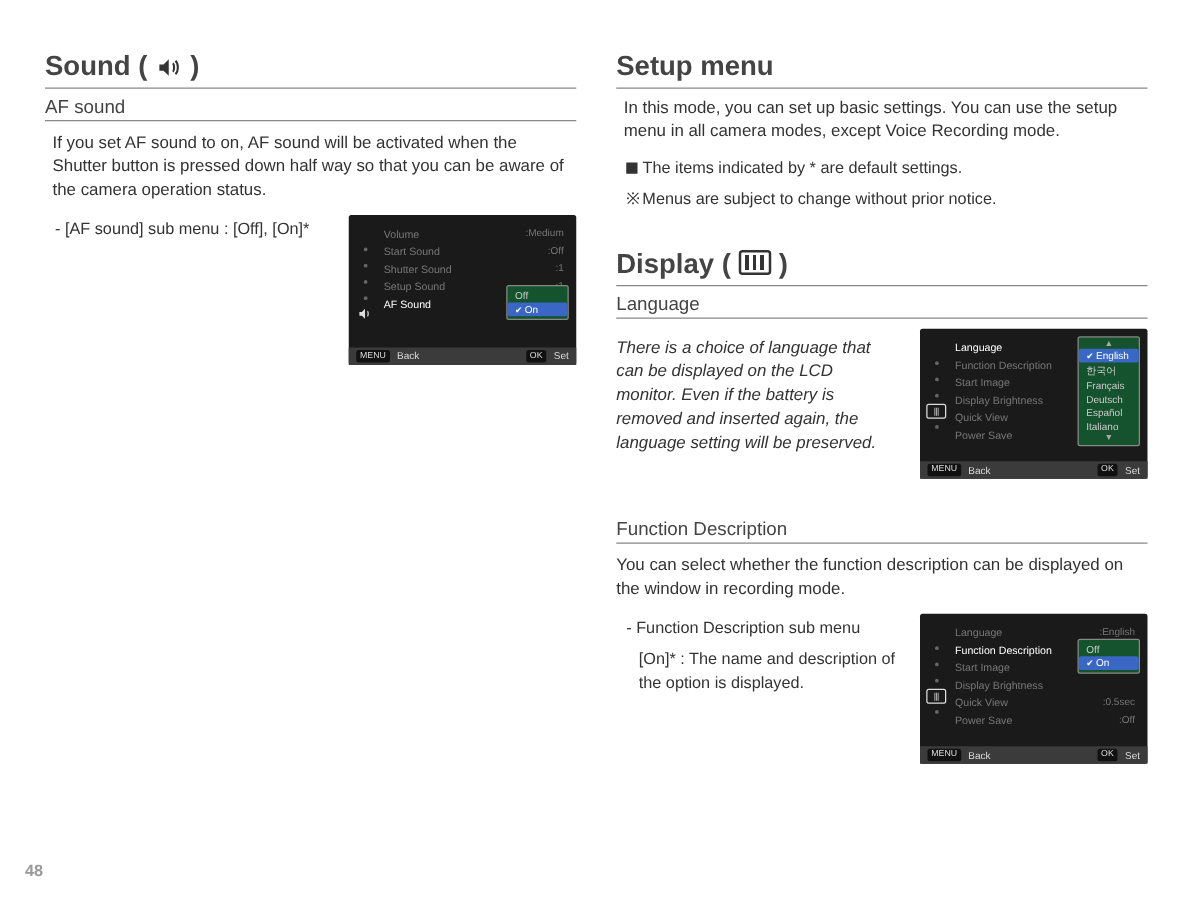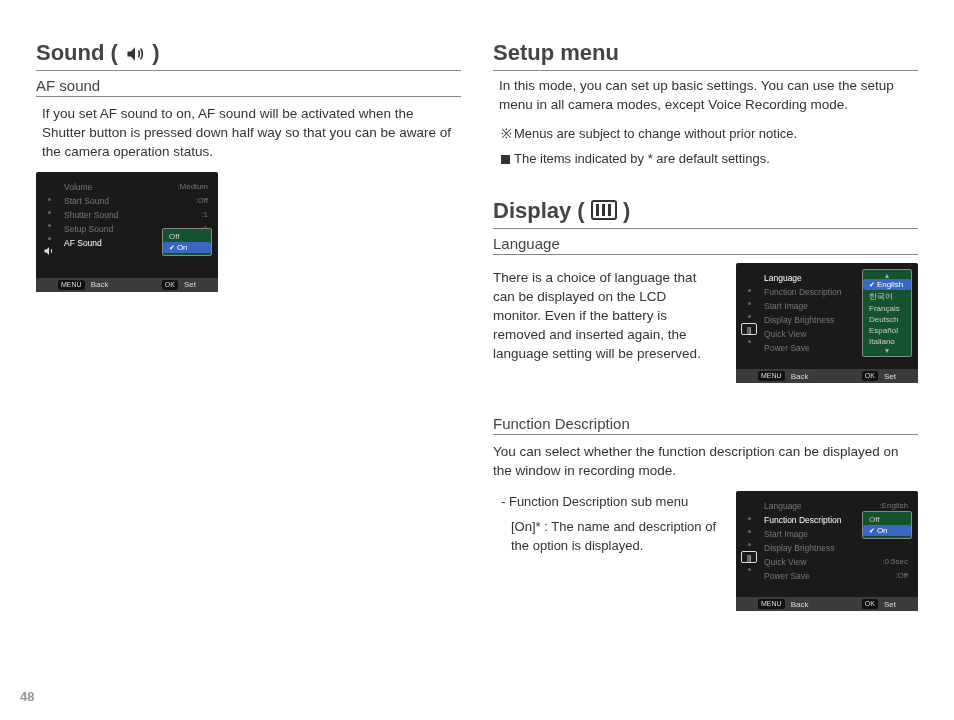--- a/index.html
+++ b/index.html
@@ -123,21 +123,21 @@
   }
   .lcd .footer {
     position:absolute;
     left:0; right:0; bottom:0;
     height:14px;
     background:#3b3b3b;
     display:flex;
     align-items:center;
     font-size:8px;
     color:#ddd;
-    padding:0 22px;
+    padding:0 6px;
     gap:6px;
   }
   .lcd .footer .btn {
     background:#111; border-radius:2px; padding:0 3px; font-size:7px; line-height:10px;
   }
   .lcd .footer .spacer { flex:1; }
   .speaker-icon {
     display:inline-block; width:22px; height:20px; vertical-align:-4px;
   }
   .display-icon {
@@ -172,20 +172,23 @@
             <path fill="none" stroke="#333" stroke-width="2" d="M16 8c1.5 1.5 1.5 6.5 0 8M18.5 5.5c3 3 3 10 0 13"></path>
           </svg>
       </span>
       <span> )</span>
     </h1>
 
     <div class="sub-head">AF sound</div>
     <p class="body">If you set AF sound to on, AF sound will be activated when the Shutter button is pressed down half way so that you can be aware of the camera operation status.</p>
 
     <div class="row">
+      <div class="text">
+        <p class="sub">- [AF sound] sub menu : [Off], [On]*</p>
+      </div>
 
       <div class="lcd">
         <div class="side">
           <span class="dot"></span>
             <span class="dot"></span>
             <span class="dot"></span>
             <span class="dot"></span>
           <span class="sound-ico">
             <svg viewBox="0 0 24 24" width="12" height="12">
                 <path fill="#ddd" d="M3 9v6h4l5 5V4L7 9H3z"></path>
@@ -225,33 +228,33 @@
           <span class="btn">OK</span>
           <span>Set</span>
         </div>
       </div>
     </div>
   </div>
 
   <div class="col">
     <h1 class="section-title first">Setup menu</h1>
     <p class="body">In this mode, you can set up basic settings. You can use the setup menu in all camera modes, except Voice Recording mode.</p>
+    <p class="sub"><span class="square-bullet"></span><span>The items indicated by * are default settings.</span></p>
     <p class="sub"><span class="note-mark">※</span><span>Menus are subject to change without prior notice.</span></p>
-    <p class="sub"><span class="square-bullet"></span><span>The items indicated by * are default settings.</span></p>
 
     <h1 class="section-title">
       <span>Display (</span>
       <span class="display-icon"></span>
       <span> )</span>
     </h1>
 
     <div class="sub-head">Language</div>
     <div class="row">
       <div class="text">
-        <p class="body" style="margin-left:0;">There is a choice of language that can be displayed on the LCD monitor. Even if the battery is removed and inserted again, the language setting will be preserved.</p>
+        <p class="body" style="margin-left:0;font-style:italic;">There is a choice of language that can be displayed on the LCD monitor. Even if the battery is removed and inserted again, the language setting will be preserved.</p>
       </div>
 
       <div class="lcd">
         <div class="side">
           <span class="dot"></span>
             <span class="dot"></span>
             <span class="dot"></span>
           <span class="disp-ico"></span>
           <span class="dot"></span>
         </div>

